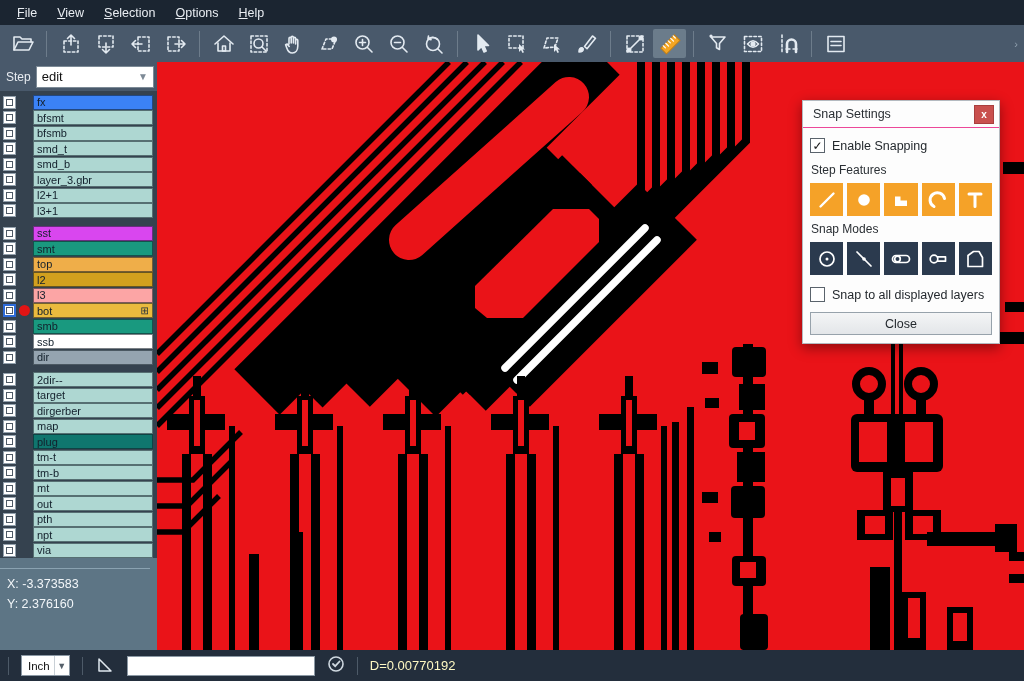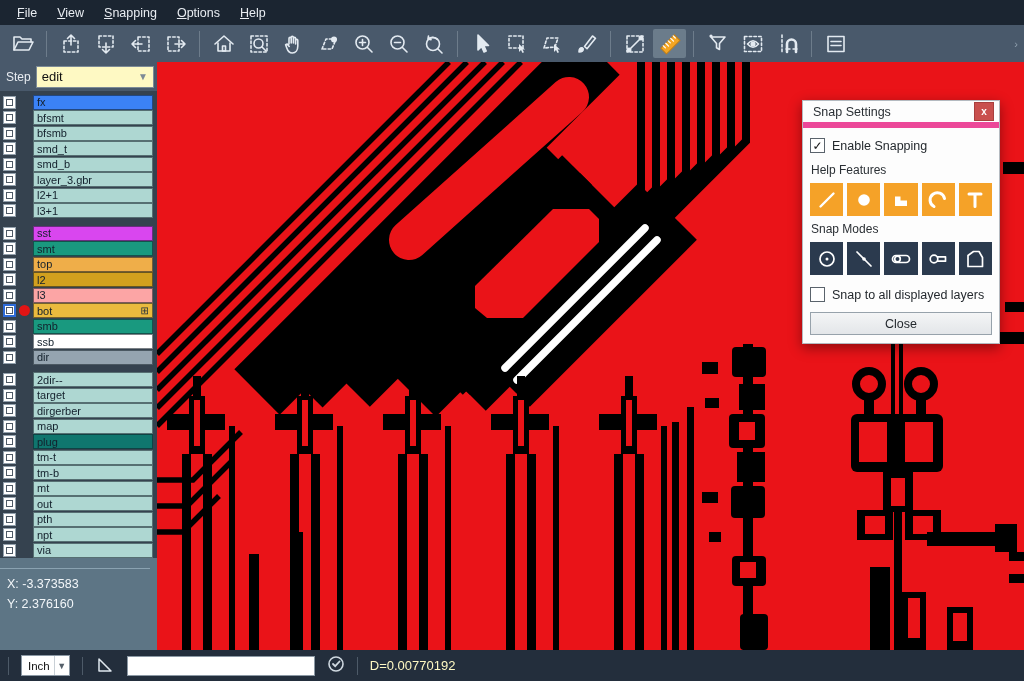--- a/index.html
+++ b/index.html
@@ -18,21 +18,21 @@
   .tool svg { width:24px; height:24px; stroke:#e3eaf1; fill:none; stroke-width:1.6; stroke-linecap:round; stroke-linejoin:round; }
   .tool.active { background:#6b7c8b; }
   .tsep { width:1px; height:26px; background:#8b99a6; opacity:.55; margin:0 5px; }
   .toolbar-overflow { margin-left:auto; color:#8fa0ae; font-size:11px; }
 
   
   .main { display:flex; height:588px; }
   .sidebar { width:157px; background:#35424f; display:flex; flex-direction:column; }
   .step-row { height:30px; background:#49596b; display:flex; align-items:center; padding:0 3px 0 6px; gap:5px; }
   .step-label { color:#e9edf2; font-size:12px; }
-  .step-select { flex:1; height:22px; background:#fef9c3; border:1px solid #7c8a96; display:flex; align-items:center; font-size:13px; color:#111; padding-left:5px; position:relative; }
+  .step-select { flex:1; height:22px; background:#ffffff; border:1px solid #7c8a96; display:flex; align-items:center; font-size:13px; color:#111; padding-left:5px; position:relative; }
   .step-select .chev { margin-left:auto; color:#7d8a96; font-size:10px; padding-right:5px; }
 
   .layer-list { padding-top:3px; }
   .layer-row { height:15.5px; display:flex; align-items:center; position:relative; }
   .cb { width:13px; height:13px; background:#fff; border:1px solid #93a1ad; margin-left:3px;
         display:flex; align-items:center; justify-content:center; flex:0 0 auto; }
   .cb .inner { width:7px; height:7px; border:1.5px solid #4e5a66; }
   .layer-row.selected .cb { border:2px solid #2d6bd8; }
   .dot { width:11px; height:11px; border-radius:50%; background:#e21414; position:absolute; left:19px; top:2px; }
   .cell { margin-left:17px; width:120px; height:15px; border:1px solid rgba(15,25,35,.55);
@@ -46,21 +46,21 @@
   .coords { position:absolute; top:16px; left:7px; color:#f2f6f9; font-size:12.5px; line-height:20px; }
 
   
   .canvas-wrap { width:867px; height:588px; position:relative; overflow:hidden; background:#ea1318; }
   .canvas-wrap svg { display:block; }
 
   
   .dialog { position:absolute; left:802px; top:100px; width:198px; background:#fdfdfd;
     border:1px solid #b4bac0; box-shadow:0 4px 12px rgba(0,0,0,.4); z-index:5; }
   .dialog-title { height:27px; display:flex; align-items:center; padding:0 5px 0 10px;
-    border-bottom:6px solid #ec4899; }
+    border-bottom:1px solid #ec4899; }
   .dialog-title .t { font-size:12.5px; color:#2a2f34; }
   .dialog-close { margin-left:auto; width:20px; height:19px; background:#c9504e; color:#fff;
     font-size:10px; font-weight:bold; display:flex; align-items:center; justify-content:center; border:1px solid #a93f3e; }
   .dialog-body { padding:10px 7px 8px 7px; }
   .check-row { display:flex; align-items:center; gap:7px; margin-bottom:10px; }
   .dchk { width:15px; height:15px; background:#fff; border:1px solid #5a636c; display:flex; align-items:center; justify-content:center; font-size:12px; color:#111; }
   .check-row .lbl { font-size:12.5px; color:#24292e; }
   .sec-label { font-size:12px; color:#2a2f34; margin:6px 0 6px 1px; }
   .btn-row { display:flex; gap:4px; margin-bottom:4px; }
   .fbtn { width:34px; height:33px; background:#f5a228; display:flex; align-items:center; justify-content:center; }
@@ -84,21 +84,21 @@
   .d-readout { font-size:13px; color:#fef9c3; }
 </style>
 </head>
 <body>
 
 <div class="window">
 
   <div class="menubar">
       <div class="menu-item">File</div>
       <div class="menu-item">View</div>
-      <div class="menu-item">Snapping</div>
+      <div class="menu-item">Selection</div>
       <div class="menu-item">Options</div>
       <div class="menu-item">Help</div>
     </div>
 
   <div class="toolbar">
       <div class="tool">
         <svg viewBox="0 0 24 24">
           <path d="M3 18 V5 h6 l2 2 h9 v3"></path>
           <path d="M3 18 l4-8 h15 l-4 8 z"></path>
         </svg>
@@ -622,21 +622,21 @@
   <div class="dialog">
     <div class="dialog-title">
       <span class="t">Snap Settings</span>
       <div class="dialog-close">x</div>
     </div>
     <div class="dialog-body">
       <div class="check-row">
         <div class="dchk">✓</div>
         <span class="lbl">Enable Snapping</span>
       </div>
-      <div class="sec-label">Help Features</div>
+      <div class="sec-label">Step Features</div>
       <div class="btn-row" id="feature-btns">
           <div class="fbtn">
             <svg viewBox="0 0 22 22">
               <path d="M4.5 17.5 L17.5 4.5"></path>
             </svg>
           </div>
           <div class="fbtn">
             <svg viewBox="0 0 22 22">
               <circle cx="11" cy="11" r="5.8" fill="#fff" stroke="none"></circle>
             </svg>

